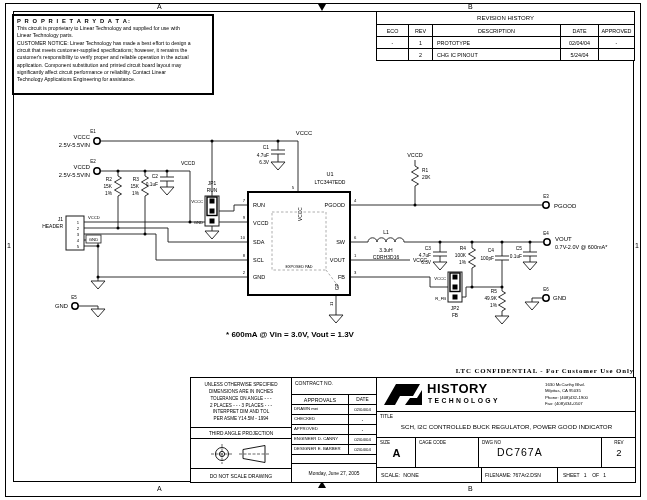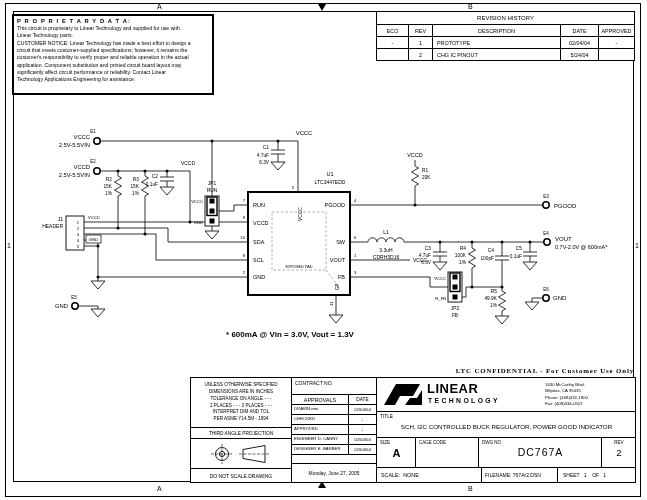--- a/index.html
+++ b/index.html
@@ -378,42 +378,42 @@
     <div class="cell bl bt" style="left:157px;top:56px;width:28px;height:10px;text-align:center;padding-top:1.5px;font-size:4.3px">02/04/04</div>
     <div class="cell bl bt" style="left:100px;top:66px;width:57px;height:10px;padding:1px 0 0 2px;font-size:4.3px"><span>DESIGNER</span>&nbsp;<span>E. BARBER</span></div>
     <div class="cell bl bt" style="left:157px;top:66px;width:28px;height:10px;text-align:center;padding-top:1.5px;font-size:4.3px">02/04/04</div>
     <div class="cell bl bt" style="left:100px;top:76px;width:85px;height:9px"></div>
     <div class="cell bl bt" style="left:100px;top:85px;width:85px;height:19px;display:flex;align-items:center;justify-content:center;font-size:4.9px">Monday, June 27, 2005</div>
 
     <div class="cell bl" style="left:185px;top:0;width:259px;height:33px">
       <svg class="abs" style="left:6px;top:5px" width="40" height="23" viewBox="0 0 40 23">
         <path d="M1,22 L13,1 L37,1 L30,13 L17,13 L12,22 Z M22,22 L27,15 L34,15 L39,7 L39,22 Z" fill="#000"></path>
       </svg>
-      <div class="abs" style="left:50px;top:3px;font-size:13px;font-weight:bold;letter-spacing:0.5px">LINEAR</div>
+      <div class="abs" style="left:50px;top:3px;font-size:13px;font-weight:bold;letter-spacing:0.5px">HISTORY</div>
       <div class="abs" style="left:51px;top:19px;font-size:6.8px;font-weight:bold;letter-spacing:2.4px">TECHNOLOGY</div>
       <div class="abs tiny" style="left:168px;top:4px;white-space:pre-line;font-size:4.3px">1630 McCarthy Blvd.
 Milpitas, CA 95035
 Phone: (408)432-1900
 Fax: (408)434-0507</div>
     </div>
     <div class="cell bl bt" style="left:185px;top:33px;width:259px;height:26px">
       <div class="abs" style="left:3px;top:2px;font-size:4.8px">TITLE</div>
       <div class="abs" style="left:0;top:11px;width:259px;text-align:center;font-size:6.2px">SCH, I2C CONTROLLED BUCK REGULATOR, POWER GOOD INDICATOR</div>
     </div>
     <div class="cell bl bt" style="left:185px;top:59px;width:39px;height:30px">
       <div class="abs" style="left:3px;top:2px;font-size:4.5px">SIZE</div>
       <div class="abs" style="left:0;top:9px;width:39px;text-align:center;font-size:11px;font-weight:bold">A</div>
     </div>
     <div class="cell bl bt" style="left:224px;top:59px;width:63px;height:30px">
       <div class="abs" style="left:3px;top:2px;font-size:4.5px">CAGE CODE</div>
       <div class="abs" style="left:3px;top:12px;font-size:6px"></div>
     </div>
     <div class="cell bl bt" style="left:287px;top:59px;width:123px;height:30px">
       <div class="abs" style="left:3px;top:2px;font-size:4.5px">DWG NO</div>
-      <div class="abs" style="left:0;top:8px;width:123px;text-align:center;font-size:10.5px;letter-spacing:1px">DC767A</div>
+      <div class="abs" style="left:18px;top:8px;width:123px;font-size:10.5px;letter-spacing:1px">DC767A</div>
     </div>
     <div class="cell bl bt" style="left:410px;top:59px;width:34px;height:30px">
       <div class="abs" style="left:0;top:2px;width:34px;text-align:center;font-size:4.5px">REV</div>
       <div class="abs" style="left:0;top:9px;width:34px;text-align:center;font-size:9.5px">2</div>
     </div>
     <div class="cell bl bt" style="left:185px;top:89px;width:105px;height:15px;padding:4px 0 0 4px;font-size:5.4px">
       <span>SCALE:</span>&nbsp;&nbsp;<span>NONE</span>
     </div>
     <div class="cell bl bt" style="left:290px;top:89px;width:76px;height:15px;padding:4px 0 0 3px;font-size:5px">
       <span>FILENAME:</span>&nbsp;<span>767Ar2.DSN</span>

